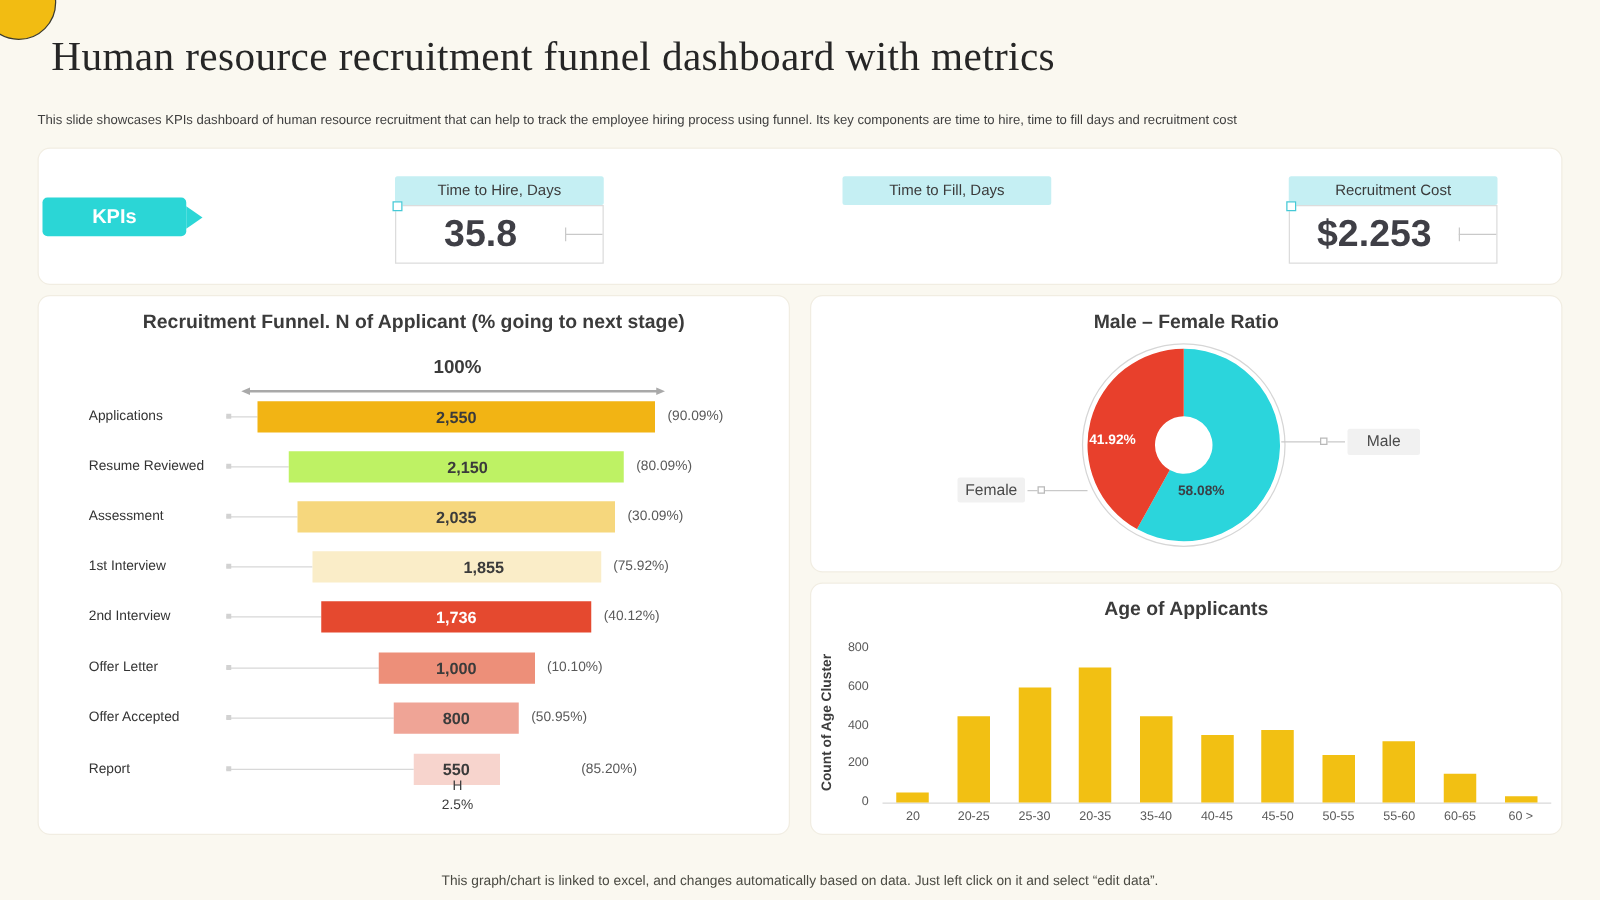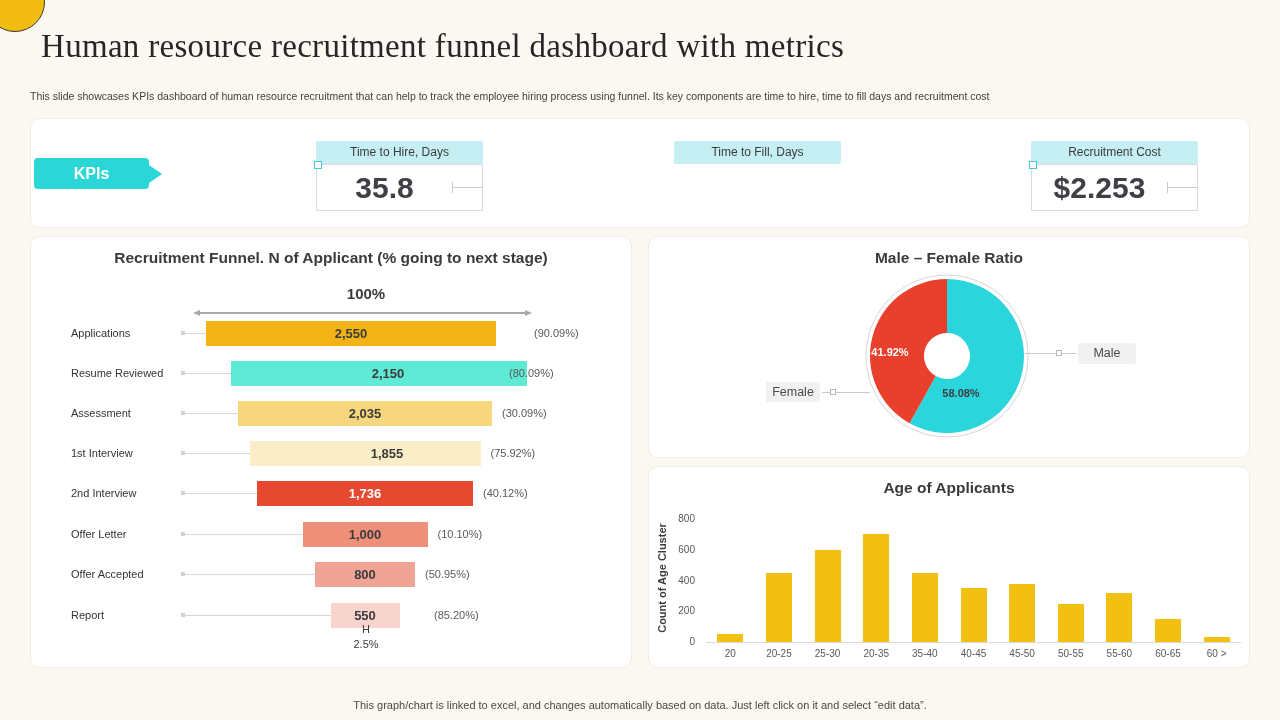--- a/index.html
+++ b/index.html
@@ -171,27 +171,27 @@
 </div>
 
 <div class="card funnel-card">
   <div class="chart-title">Recruitment Funnel. N of Applicant (% going to next stage)</div>
   <div class="funnel-top-label">100%</div>
   <div class="funnel-dimline"></div>
   <div id="funnel-rows">
       <div class="funnel-row" style="top: 77px;">
         <div class="funnel-stage-label">Applications</div>
         <div class="funnel-leader" style="left: 150px; width: 25px;"></div>
-        <div class="funnel-bar" style="left: 175px; width: 290px; background: rgb(242, 180, 20); color: rgb(59, 59, 59);">2,550</div>
+        <div class="funnel-bar" style="left: 175px; width: 318px; background: rgb(242, 180, 20); color: rgb(59, 59, 59);">2,550</div>
         <div class="funnel-pct" style="left: 503px;">(90.09%)</div>
       </div>
       <div class="funnel-row" style="top: 117px;">
         <div class="funnel-stage-label">Resume Reviewed</div>
         <div class="funnel-leader" style="left: 150px; width: 50px;"></div>
-        <div class="funnel-bar" style="left: 200px; width: 296px; background: #5eead4; color: rgb(59, 59, 59); padding-left: 18px;">2,150</div>
+        <div class="funnel-bar" style="left: 200px; width: 268px; background: #bef264; color: rgb(59, 59, 59); padding-left: 18px;">2,150</div>
         <div class="funnel-pct" style="left: 478px;">(80.09%)</div>
       </div>
       <div class="funnel-row" style="top: 157px;">
         <div class="funnel-stage-label">Assessment</div>
         <div class="funnel-leader" style="left: 150px; width: 57px;"></div>
         <div class="funnel-bar" style="left: 207px; width: 254px; background: rgb(246, 215, 125); color: rgb(59, 59, 59);">2,035</div>
         <div class="funnel-pct" style="left: 471px;">(30.09%)</div>
       </div>
       <div class="funnel-row" style="top: 197px;">
         <div class="funnel-stage-label">1st Interview</div>
@@ -214,21 +214,21 @@
       <div class="funnel-row" style="top: 318px;">
         <div class="funnel-stage-label">Offer Accepted</div>
         <div class="funnel-leader" style="left: 150px; width: 134px;"></div>
         <div class="funnel-bar" style="left: 284px; width: 100px; background: rgb(239, 164, 150); color: rgb(59, 59, 59);">800</div>
         <div class="funnel-pct" style="left: 394px;">(50.95%)</div>
       </div>
       <div class="funnel-row" style="top: 359px;">
         <div class="funnel-stage-label">Report</div>
         <div class="funnel-leader" style="left: 150px; width: 149.5px;"></div>
         <div class="funnel-bar" style="left: 299.5px; width: 69px; background: rgb(247, 212, 205); color: rgb(59, 59, 59);">550</div>
-        <div class="funnel-pct" style="left: 367px; padding-left: 36px;">(85.20%)</div>
+        <div class="funnel-pct" style="left: 398px; padding-left: 36px;">(85.20%)</div>
       </div>
     </div>
   <div class="funnel-note">
     <div>H</div>
     <div>2.5%</div>
   </div>
 </div>
 
 <div class="card pie-card">
   <div class="chart-title">Male – Female Ratio</div>

